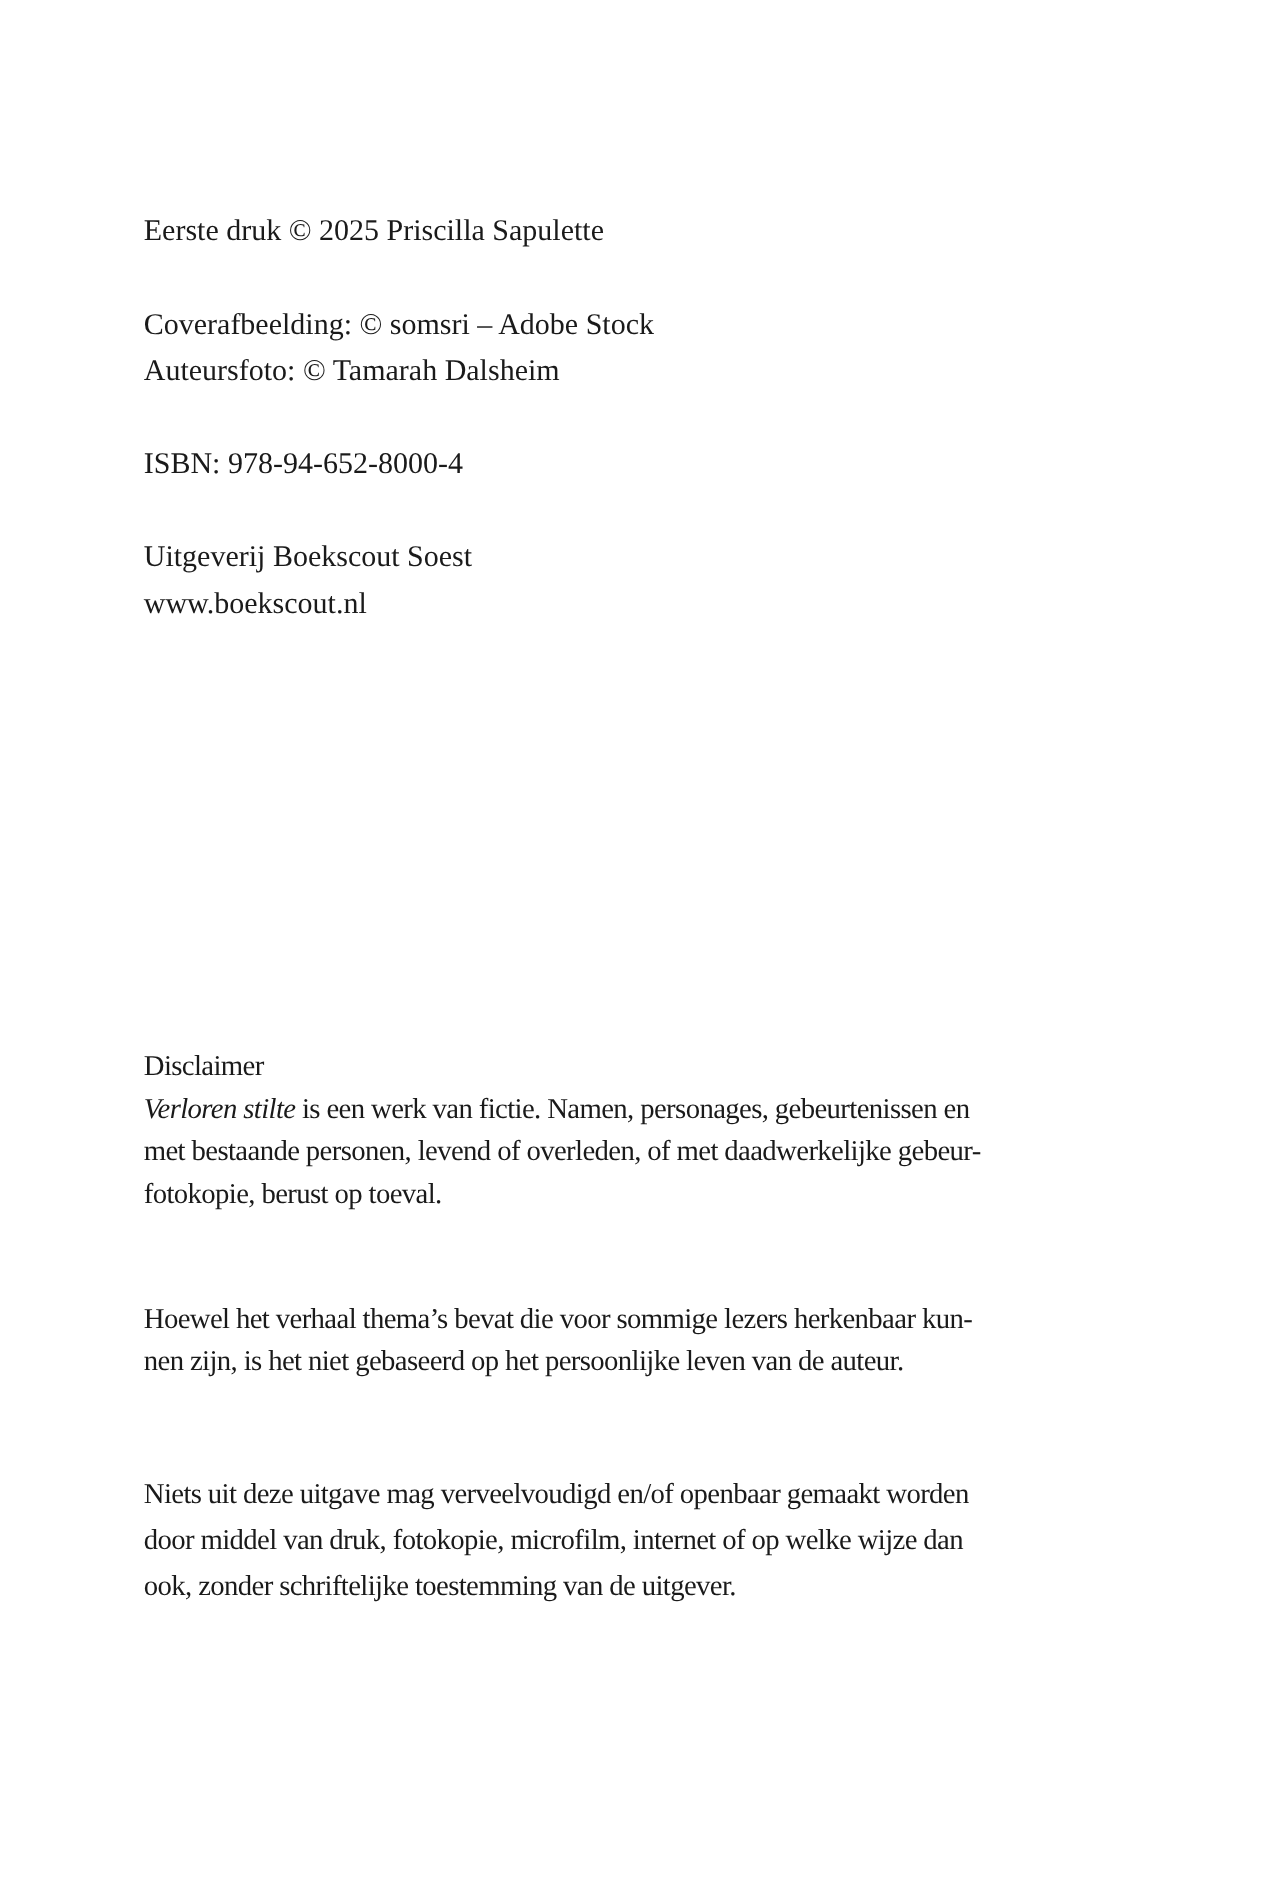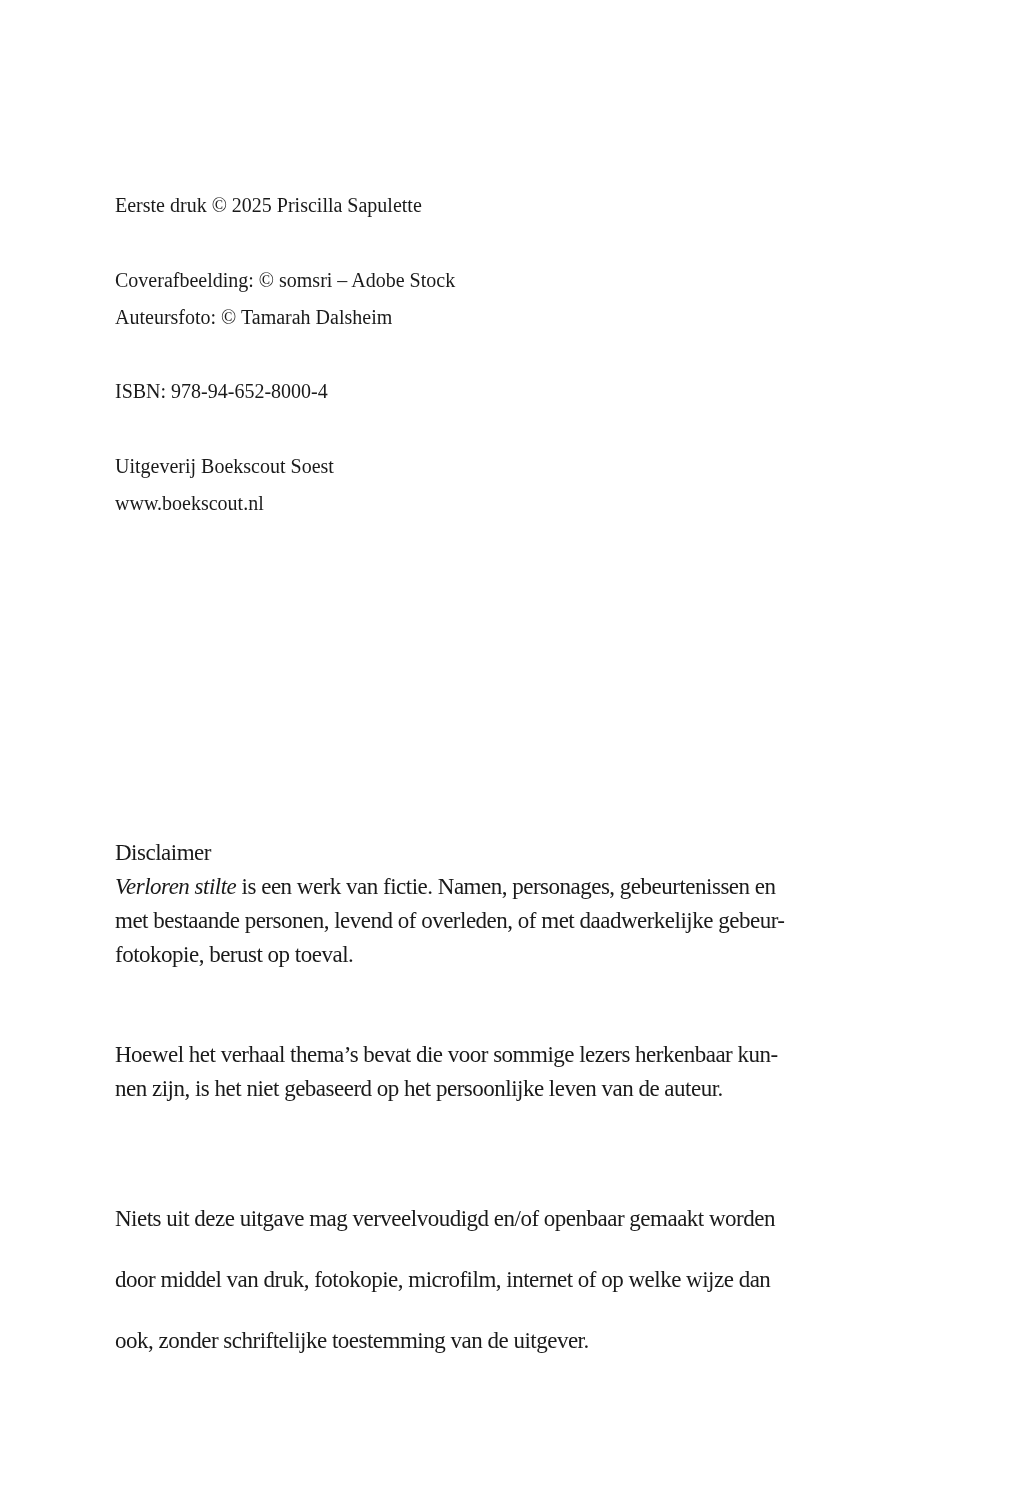--- a/index.html
+++ b/index.html
@@ -3,28 +3,28 @@
   <meta charset="utf-8">
   <style>
     html, body { margin: 0; padding: 0; background: #ffffff; }
     body {
       width: 1027px; height: 1512px; position: relative; overflow: hidden;
       font-family: "Liberation Serif", "DejaVu Serif", serif;
       color: #1a1a1a;
     }
     .line {
       position: absolute; left: 115px; white-space: nowrap;
-      font-size: 20px; line-height: 24px; margin-top: 20px;
+      font-size: 24px; line-height: 24px;
     }
     .para {
       position: absolute; left: 115px; width: 760px;
       font-size: 23px; line-height: 34px; letter-spacing: -0.5px;
     }
     .para .row { display: block; white-space: nowrap; }
-    .para2 .row { line-height: 37px; margin-top: 24px; }
+    .para2 .row { line-height: 37px; }
     em { font-style: italic; }
   </style>
 </head>
 <body>
 
 <div>
   <div class="line" style="top:173px">Eerste druk © 2025 Priscilla Sapulette</div>
   <div class="line" style="top:248px">Coverafbeelding: © somsri – Adobe Stock</div>
   <div class="line" style="top:285px">Auteursfoto: © Tamarah Dalsheim</div>
   <div class="line" style="top:359px">ISBN: 978-94-652-8000-4</div>

